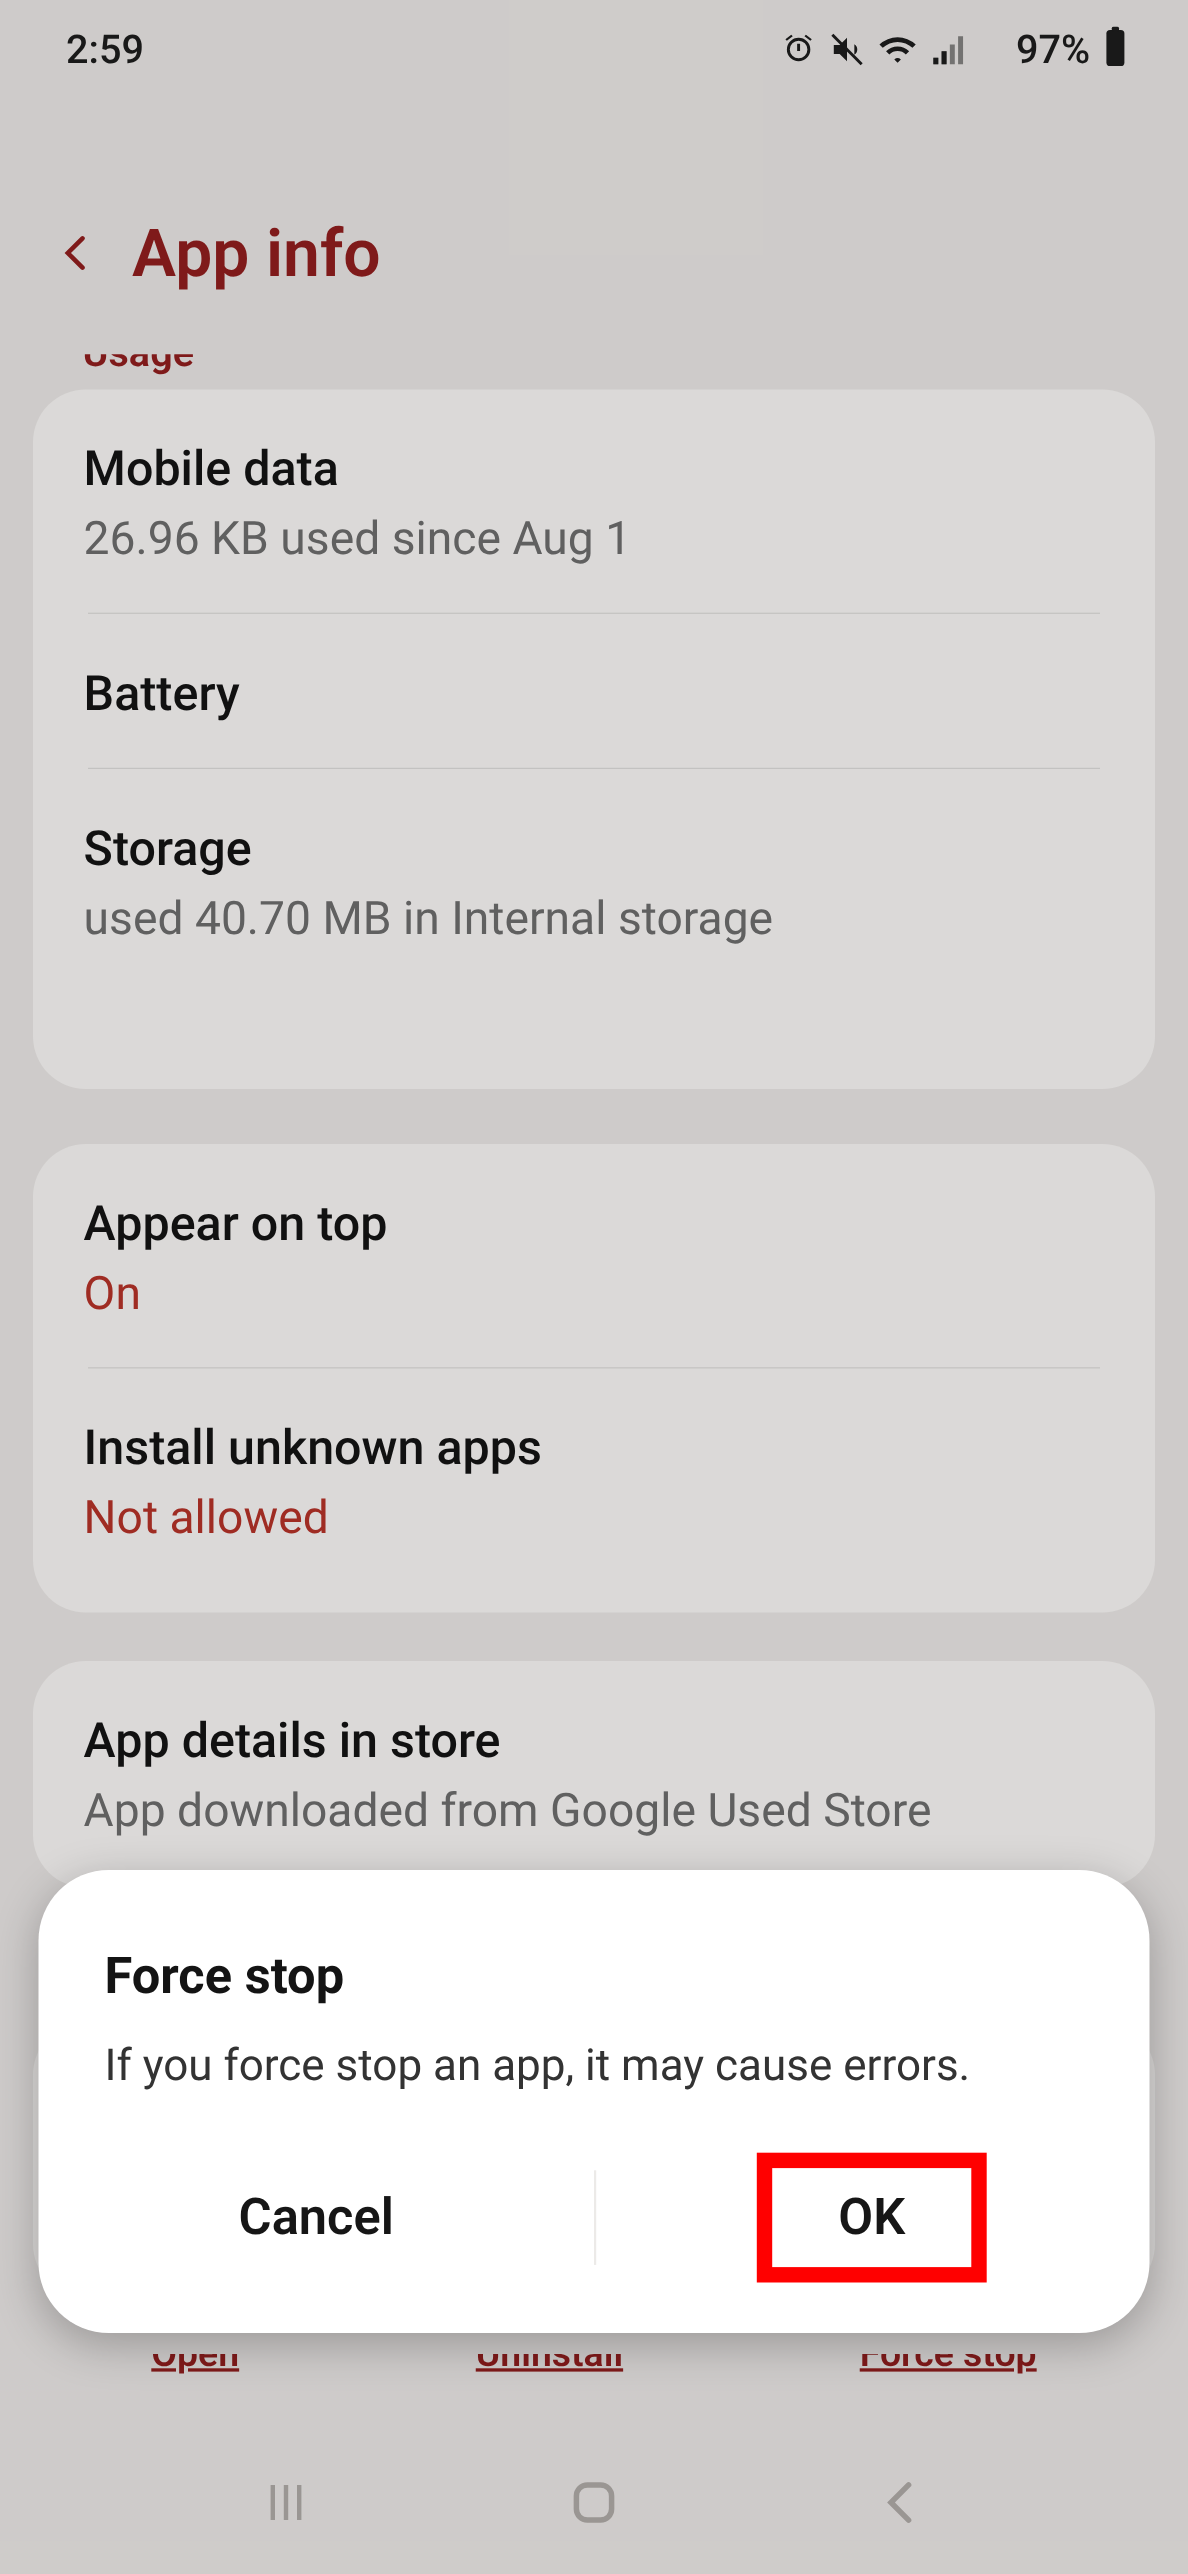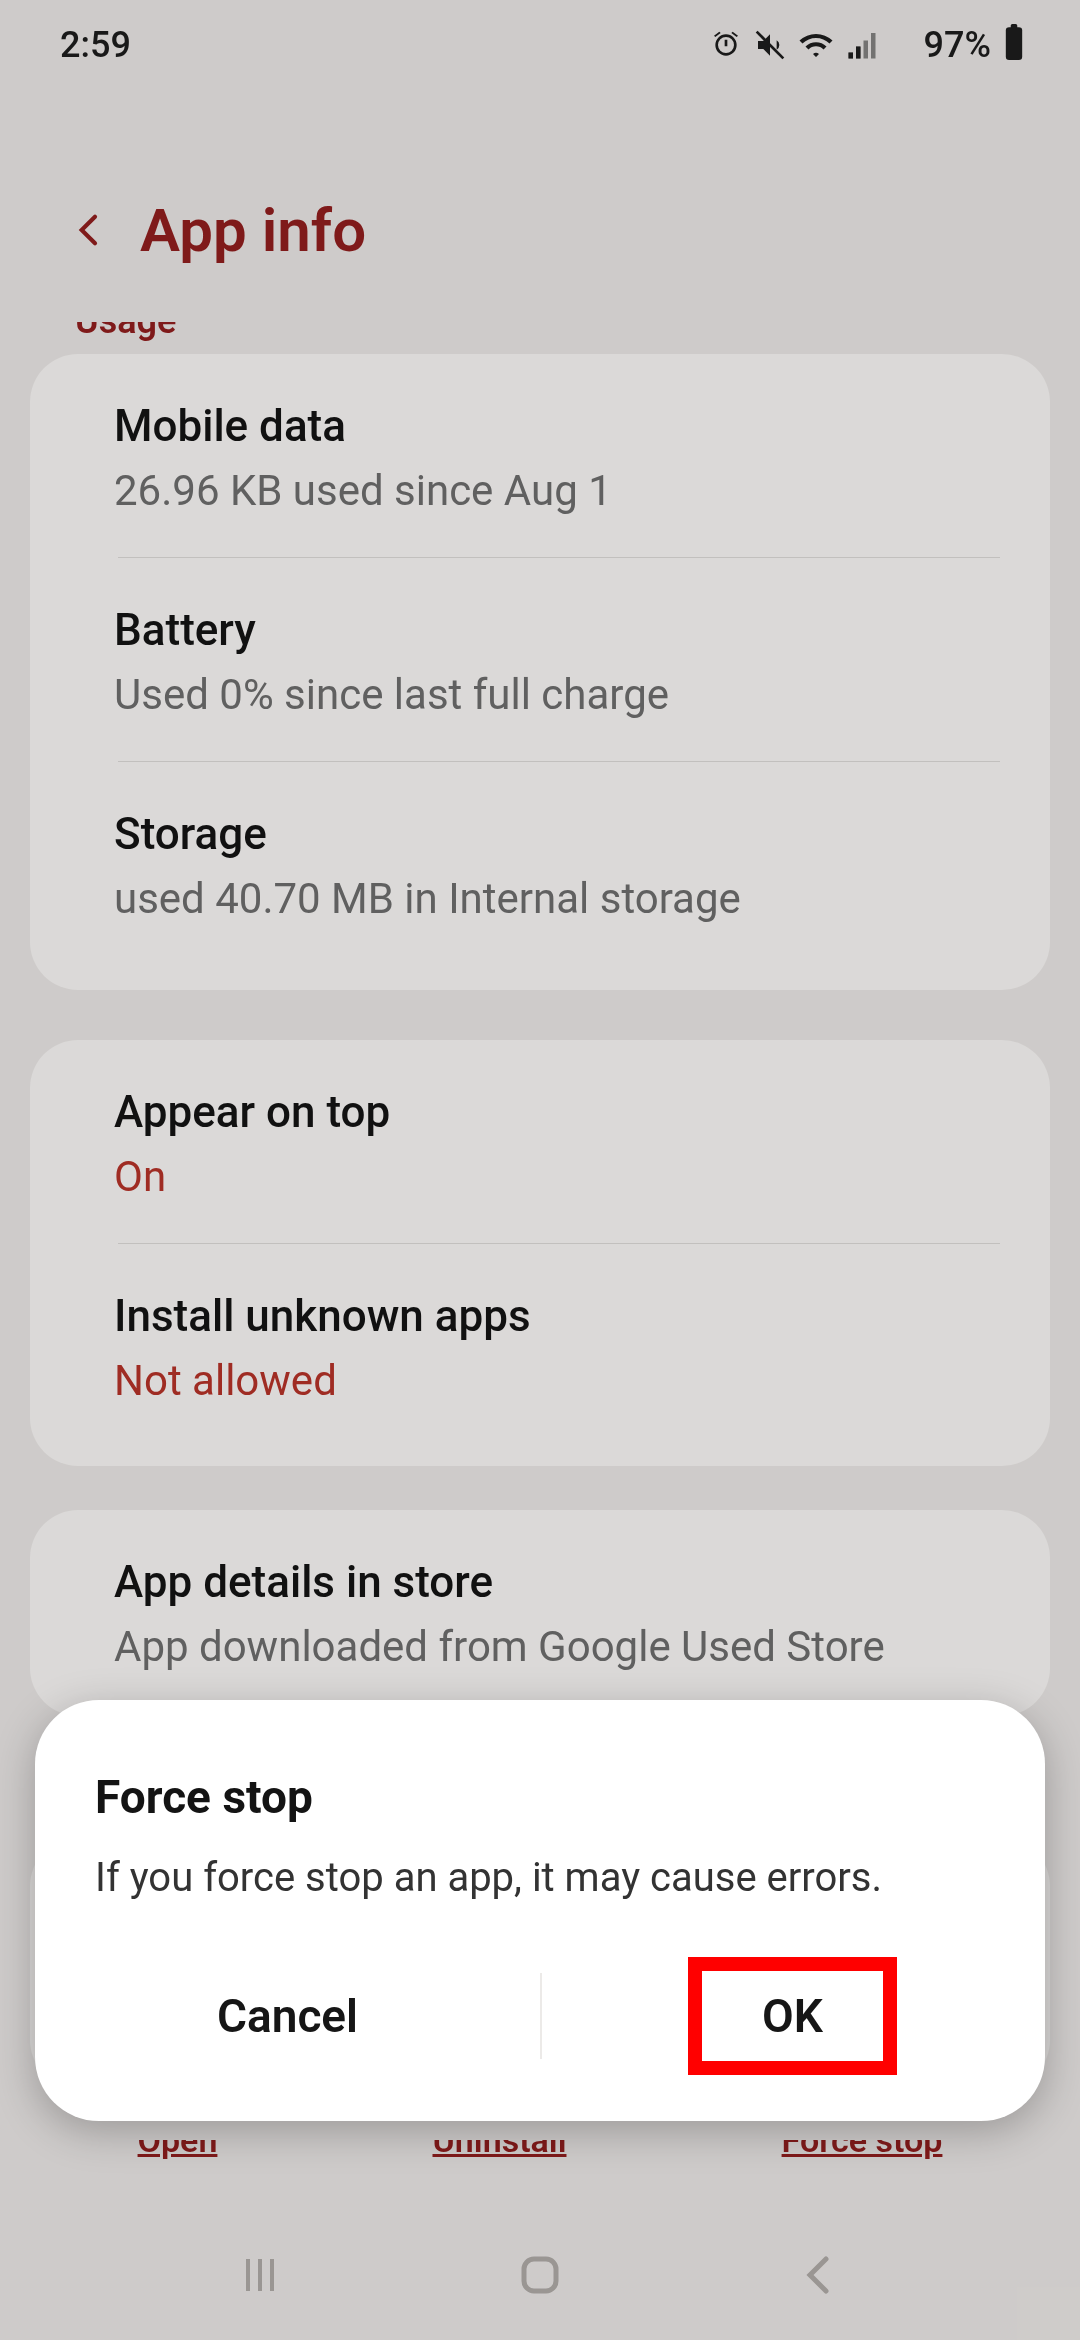--- a/index.html
+++ b/index.html
@@ -20,38 +20,37 @@
     padding: 0 55px 0 60px;
     color: #1c1c1c; font-size: 36px; font-weight: 500;
   }
   .status-right { display: flex; align-items: center; gap: 12px; }
   .status-right svg { display: block; }
   .batt-wrap { display: flex; align-items: flex-start; gap: 12px; margin-left: 34px; }
 
   
   .header {
     position: absolute; top: 160px; left: 0; right: 0; height: 140px;
-    display: flex; align-items: center; gap: 30px; padding: 0 70px;
+    display: flex; align-items: center; gap: 30px; padding: 0 50px;
   }
   .header .back { width: 40px; height: 40px; }
   .header-title { color: #8e1d1d; font-size: 60px; font-weight: 600; }
 
   
   .cut-label {
     position: absolute; top: 300px; left: 75px;
     color: #8e1d1d; font-size: 36px; font-weight: 600;
     clip-path: inset(22px 0 0 0);
   }
 
   
   .card {
     position: absolute; left: 30px; right: 30px;
     background: #f4f2f1; border-radius: 48px;
     overflow: hidden;
-    padding-left: 38px;
   }
   .card .row { padding: 46px 50px 42px 46px; }
   .card .divider { height: 1px; background: #d8d6d4; margin: 0 50px; }
   .row-title { font-size: 44px; color: #141414; font-weight: 500; }
   .row-sub { font-size: 42px; color: #6b6b6b; margin-top: 14px; }
   .row-sub.accent { color: #b23128; }
 
   .card1 { top: 354px; height: 636px; }
   .card2 { top: 1040px; height: 426px; }
   .card3 { top: 1510px; height: 206px; }
@@ -153,21 +152,20 @@
 <span class="cut-label">Usage</span>
 
 <div class="card card1">
   <div class="row">
     <div class="row-title">Mobile data</div>
     <div class="row-sub">26.96 KB used since Aug 1</div>
   </div>
   <div class="divider"></div>
   <div class="row">
     <div class="row-title">Battery</div>
-    <div class="row-sub">Used 0% since last full charge</div>
   </div>
   <div class="divider"></div>
   <div class="row">
     <div class="row-title">Storage</div>
     <div class="row-sub">used 40.70 MB in Internal storage</div>
   </div>
 </div>
 
 <div class="card card2">
   <div class="row">

